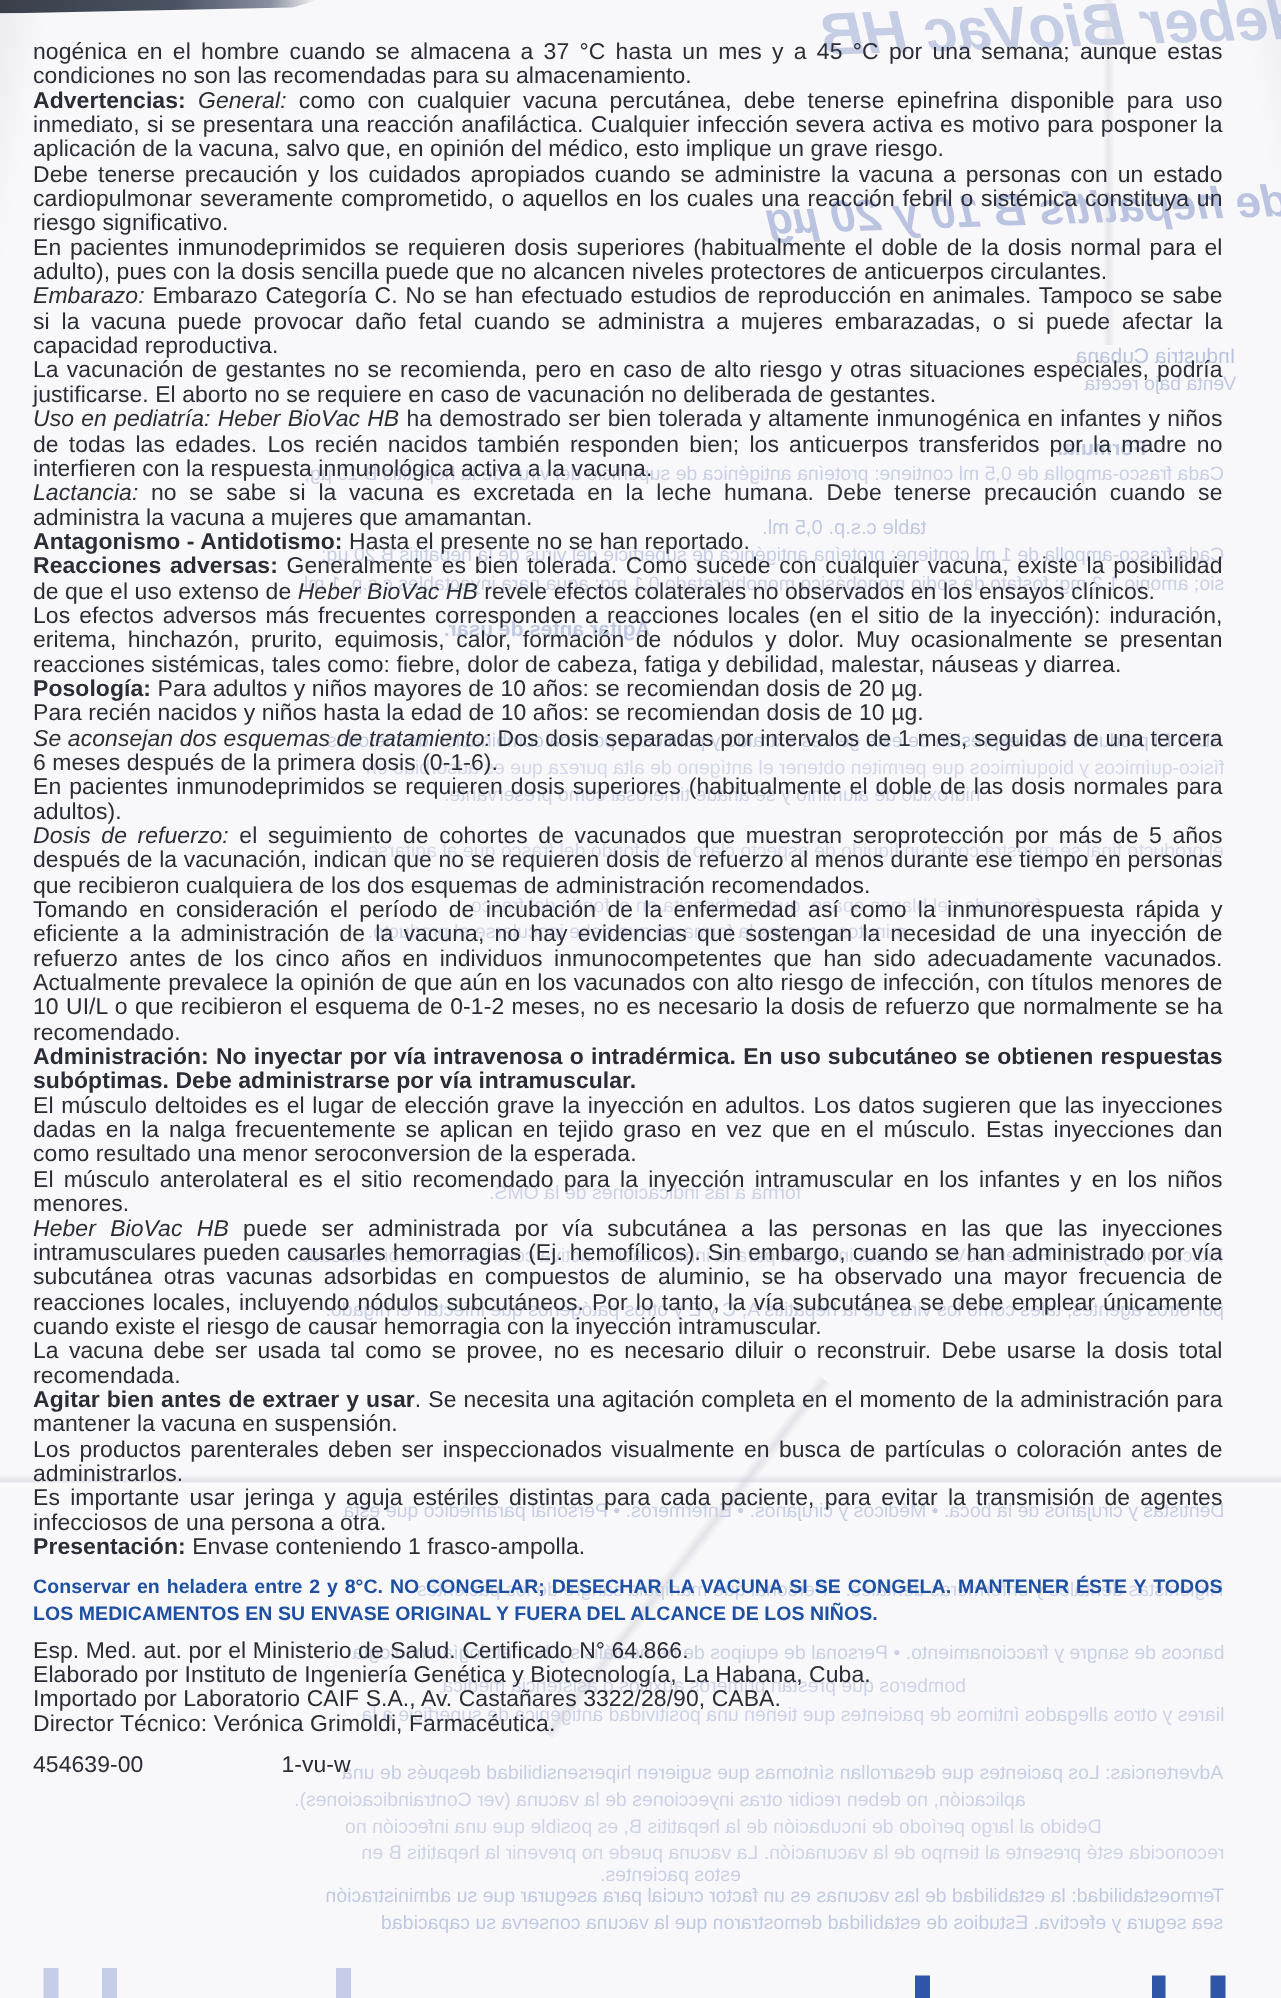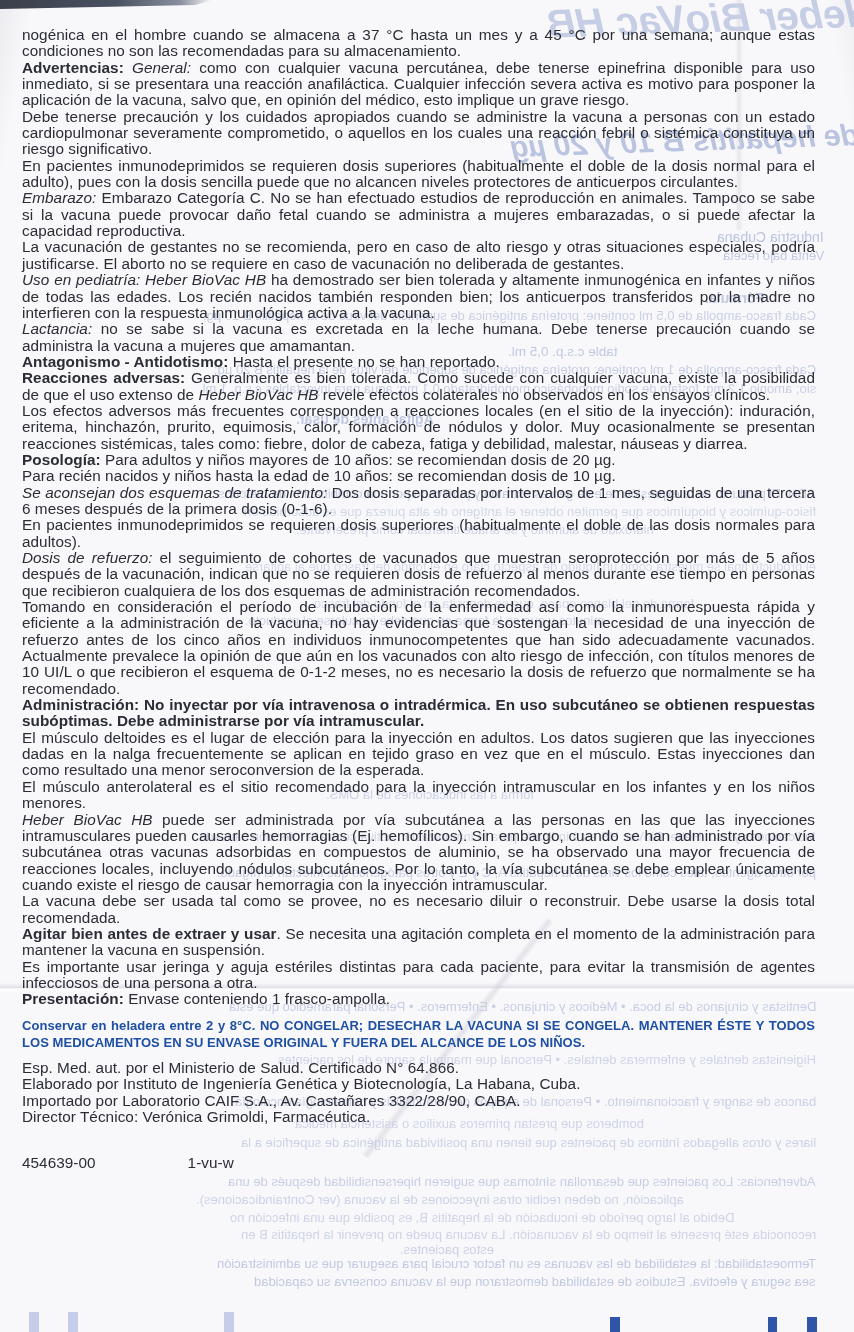--- a/index.html
+++ b/index.html
@@ -55,21 +55,21 @@
   .content p.blue {
     color:var(--blue, #1d4fa3);
     font-weight:bold;
     font-size:13px;
     line-height:17.2px;
     text-align:justify;
   }
   .r-b { font-weight:bold; }
   .r-i { font-style:italic; }
   .code-line { margin-top:11px; text-align:left; }
-  .code-line span { display:inline-block;margin-top:19px; }
+  .code-line span { display:inline-block; }
   .code-line .ver { margin-left:92px; }
   
   .bar { position:absolute; bottom:0; }
   .bar.light { background:var(--barlight, #c5cde8); }
   .bar.dark  { background:var(--bardark, #2f55a8); }
 </style>
 </head>
 <body>
 
 <div class="page">
@@ -126,25 +126,26 @@
       <p><span class="r-b">Antagonismo - Antidotismo: </span><span class="r-n">Hasta el presente no se han reportado.</span></p>
       <p><span class="r-b">Reacciones adversas: </span><span class="r-n">Generalmente es bien tolerada. Como sucede con cualquier vacuna, existe la posibilidad de que el uso extenso de </span><span class="r-i">Heber BioVac HB </span><span class="r-n">revele efectos colaterales no observados en los ensayos clínicos.</span></p>
       <p><span class="r-n">Los efectos adversos más frecuentes corresponden a reacciones locales (en el sitio de la inyección): induración, eritema, hinchazón, prurito, equimosis, calor, formación de nódulos y dolor. Muy ocasionalmente se presentan reacciones sistémicas, tales como: fiebre, dolor de cabeza, fatiga y debilidad, malestar, náuseas y diarrea.</span></p>
       <p><span class="r-b">Posología: </span><span class="r-n">Para adultos y niños mayores de 10 años: se recomiendan dosis de 20 µg.</span></p>
       <p><span class="r-n">Para recién nacidos y niños hasta la edad de 10 años: se recomiendan dosis de 10 µg.</span></p>
       <p><span class="r-i">Se aconsejan dos esquemas de tratamiento: </span><span class="r-n">Dos dosis separadas por intervalos de 1 mes, seguidas de una tercera 6 meses después de la primera dosis (0-1-6).</span></p>
       <p><span class="r-n">En pacientes inmunodeprimidos se requieren dosis superiores (habitualmente el doble de las dosis normales para adultos).</span></p>
       <p><span class="r-i">Dosis de refuerzo: </span><span class="r-n">el seguimiento de cohortes de vacunados que muestran seroprotección por más de 5 años después de la vacunación, indican que no se requieren dosis de refuerzo al menos durante ese tiempo en personas que recibieron cualquiera de los dos esquemas de administración recomendados.</span></p>
       <p><span class="r-n">Tomando en consideración el período de incubación de la enfermedad así como la inmunorespuesta rápida y eficiente a la administración de la vacuna, no hay evidencias que sostengan la necesidad de una inyección de refuerzo antes de los cinco años en individuos inmunocompetentes que han sido adecuadamente vacunados. Actualmente prevalece la opinión de que aún en los vacunados con alto riesgo de infección, con títulos menores de 10 UI/L o que recibieron el esquema de 0-1-2 meses, no es necesario la dosis de refuerzo que normalmente se ha recomendado.</span></p>
       <p><span class="r-b">Administración: No inyectar por vía intravenosa o intradérmica. En uso subcutáneo se obtienen respuestas subóptimas. Debe administrarse por vía intramuscular.</span></p>
-      <p><span class="r-n">El músculo deltoides es el lugar de elección para la inyección en adultos. Los datos sugieren que las inyecciones dadas en la nalga frecuentemente se aplican en tejido graso en vez que en el músculo. Estas inyecciones dan como resultado una menor seroconversion de la esperada.</span></p>
+      <p><span class="r-n">El músculo deltoides es el lugar de elección grave la inyección en adultos. Los datos sugieren que las inyecciones dadas en la nalga frecuentemente se aplican en tejido graso en vez que en el músculo. Estas inyecciones dan como resultado una menor seroconversion de la esperada.</span></p>
       <p><span class="r-n">El músculo anterolateral es el sitio recomendado para la inyección intramuscular en los infantes y en los niños menores.</span></p>
       <p><span class="r-i">Heber BioVac HB </span><span class="r-n">puede ser administrada por vía subcutánea a las personas en las que las inyecciones intramusculares pueden causarles hemorragias (Ej. hemofílicos). Sin embargo, cuando se han administrado por vía subcutánea otras vacunas adsorbidas en compuestos de aluminio, se ha observado una mayor frecuencia de reacciones locales, incluyendo nódulos subcutáneos. Por lo tanto, la vía subcutánea se debe emplear únicamente cuando existe el riesgo de causar hemorragia con la inyección intramuscular.</span></p>
       <p><span class="r-n">La vacuna debe ser usada tal como se provee, no es necesario diluir o reconstruir. Debe usarse la dosis total recomendada.</span></p>
       <p><span class="r-b">Agitar bien antes de extraer y usar</span><span class="r-n">. Se necesita una agitación completa en el momento de la administración para mantener la vacuna en suspensión.</span></p>
+      <p><span class="r-n">Los productos parenterales deben ser inspeccionados visualmente en busca de partículas o coloración antes de administrarlos.</span></p>
       <p><span class="r-n">Es importante usar jeringa y aguja estériles distintas para cada paciente, para evitar la transmisión de agentes infecciosos de una persona a otra.</span></p>
       <p><span class="r-b">Presentación: </span><span class="r-n">Envase conteniendo 1 frasco-ampolla.</span></p>
       <p class="blue gap"><span class="r-n">Conservar en heladera entre 2 y 8°C. NO CONGELAR; DESECHAR LA VACUNA SI SE CONGELA. MANTENER ÉSTE Y TODOS LOS MEDICAMENTOS EN SU ENVASE ORIGINAL Y FUERA DEL ALCANCE DE LOS NIÑOS.</span></p>
       <p class="gap"><span class="r-n">Esp. Med. aut. por el Ministerio de Salud. Certificado N° 64.866.</span></p>
       <p><span class="r-n">Elaborado por Instituto de Ingeniería Genética y Biotecnología, La Habana, Cuba.</span></p>
       <p><span class="r-n">Importado por Laboratorio CAIF S.A., Av. Castañares 3322/28/90, CABA.</span></p>
       <p><span class="r-n">Director Técnico: Verónica Grimoldi, Farmacéutica.</span></p>
       <div class="code-line"><span>454639-00</span><span class="ver">1-vu-w</span></div>
     </div>
 

